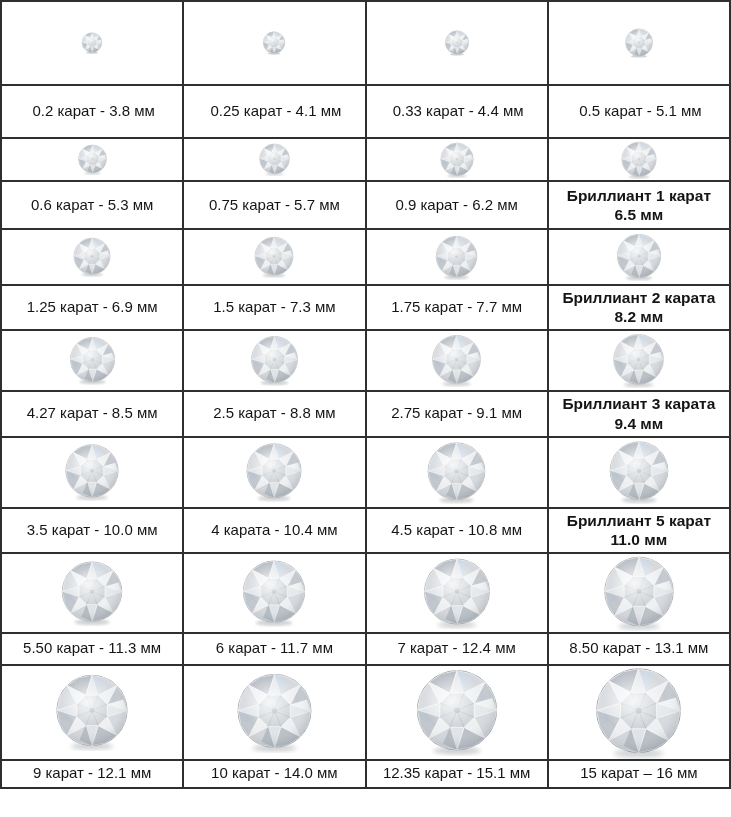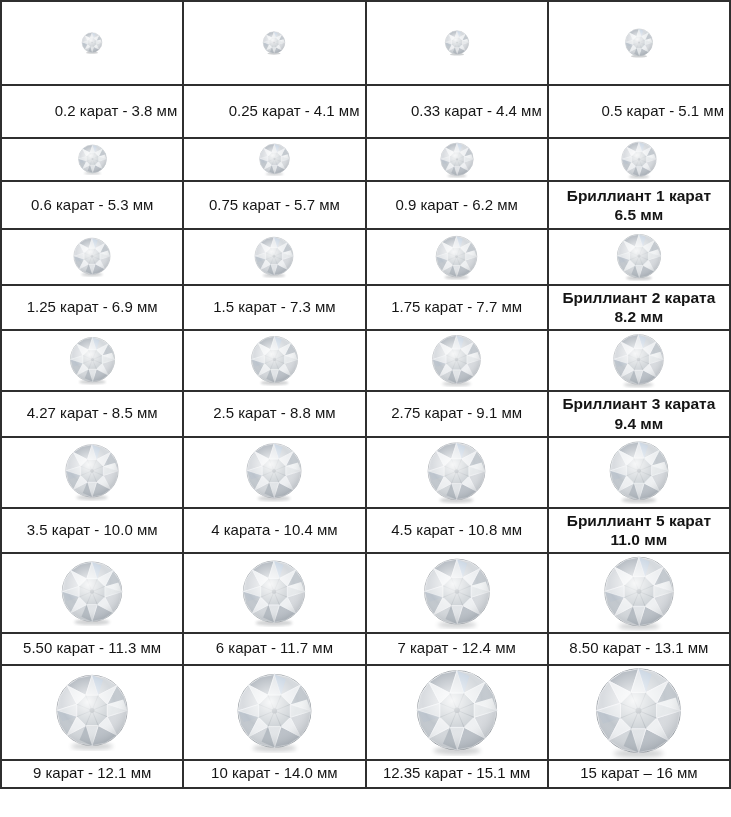--- a/index.html
+++ b/index.html
@@ -2,21 +2,21 @@
 <html><head>
 <meta charset="utf-8">
 <style>
   html,body{margin:0;padding:0;background:#ffffff;}
   body{font-family:"Liberation Sans","DejaVu Sans",sans-serif;color:#151515;}
   .wrap{width:731px;}
   table{border-collapse:collapse;width:731px;table-layout:fixed;background:#ffffff;}
   td{border:2px solid #2f2f2f;text-align:center;vertical-align:middle;padding:0;
      font-size:15px;line-height:1.25;color:#151515;}
   .txt-row td{padding:2px 5px;}
-  .txt-row.band-1 td{text-align:right;padding-left:8px;}
+  .txt-row.band-1 td{text-align:center;padding-left:8px;}
   .bold{font-weight:bold;font-size:15.5px;text-align:center;}
   
   .img-row.band-1{height:84px}.txt-row.band-1{height:53px}
   .img-row.band-2{height:43px}.txt-row.band-2{height:48px}
   .img-row.band-3{height:56px}.txt-row.band-3{height:41px}
   .img-row.band-4{height:61px}.txt-row.band-4{height:46px}
   .img-row.band-5{height:71px}.txt-row.band-5{height:33px}
   .img-row.band-6{height:80px}.txt-row.band-6{height:32px}
   .img-row.band-7{height:94px}.txt-row.band-7{height:28px}
   .gem{display:inline-block;vertical-align:middle;}

